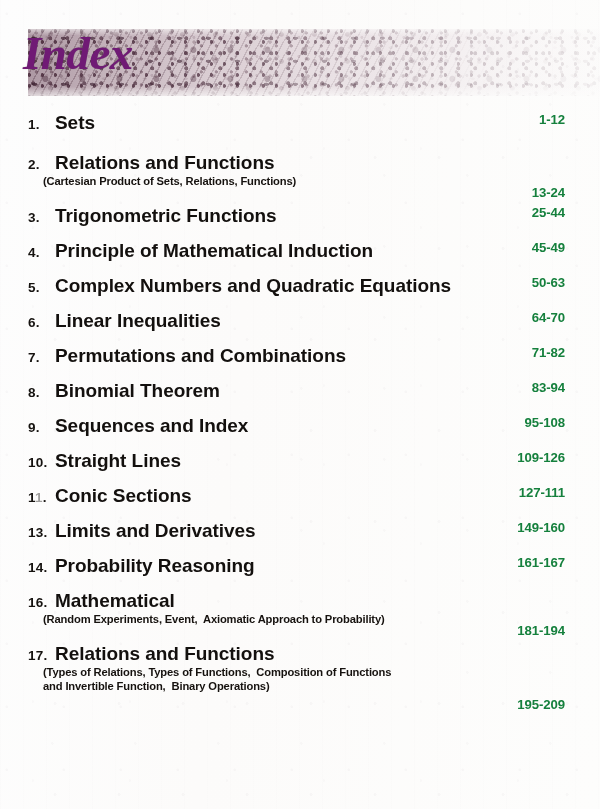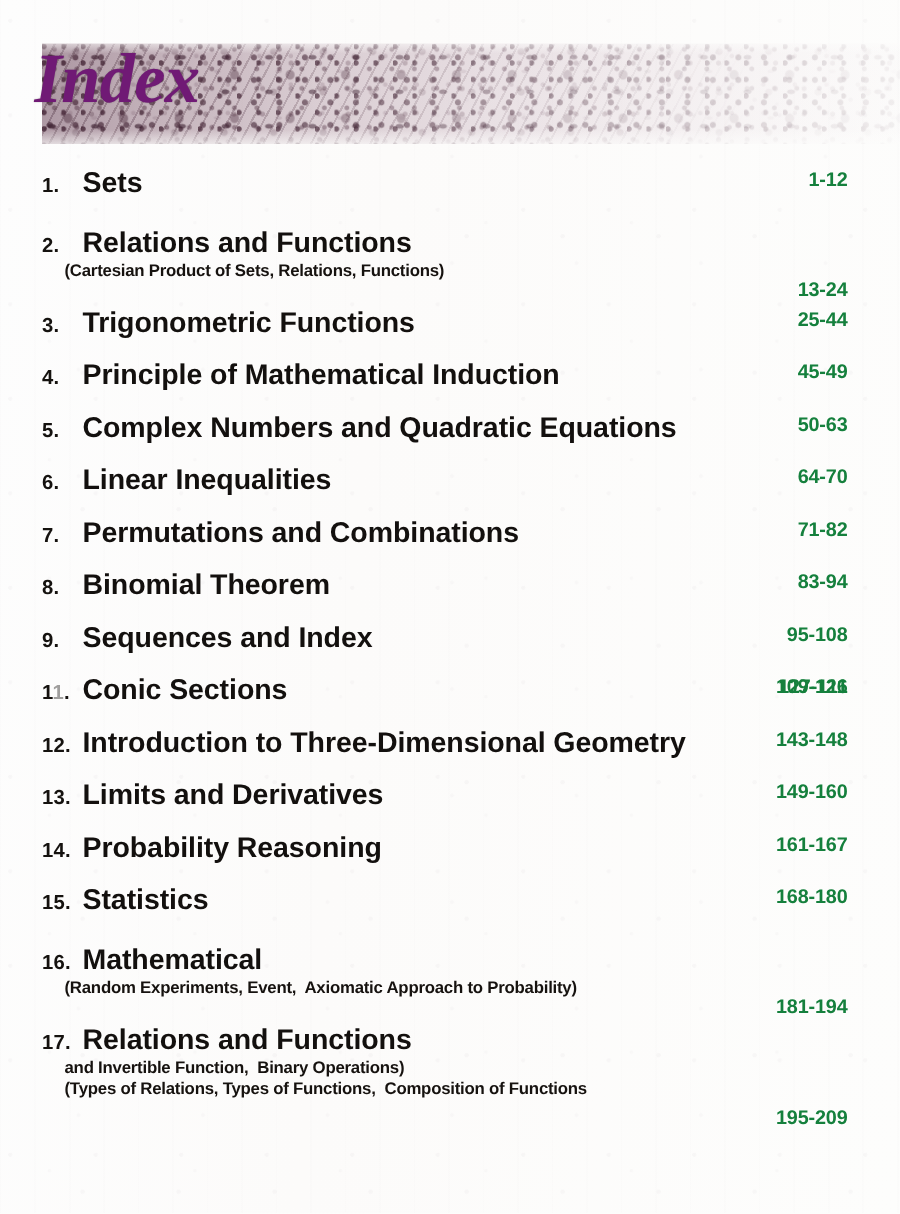--- a/index.html
+++ b/index.html
@@ -260,67 +260,57 @@
       <span class="pages on-title">83-94</span>
     </div>
     <div class="entry">
       <div class="entry-main">
         <span class="num">9.</span>
         <span class="title">Sequences and Index</span>
       </div>
       <span class="pages on-title">95-108</span>
     </div>
     <div class="entry">
+      <div class="entry-main">
+        <span class="num">10.</span>
+        <span class="title">Straight Lines</span>
+      </div>
       <span class="pages on-title">109-126</span>
     </div>
     <div class="entry">
       <div class="entry-main">
         <span class="num"><span>1</span><span class="glyph-degraded">1</span><span>.</span></span>
         <span class="title">Conic Sections</span>
       </div>
       <span class="pages on-title">127-111</span>
     </div>
     <div class="entry">
       <div class="entry-main">
-        <span class="num">12.</span>
-        <span class="title">Introduction to Three-Dimensional Geometry</span>
-      </div>
-      <span class="pages on-title">143-148</span>
-    </div>
-    <div class="entry">
-      <div class="entry-main">
         <span class="num">13.</span>
         <span class="title">Limits and Derivatives</span>
       </div>
       <span class="pages on-title">149-160</span>
     </div>
     <div class="entry">
       <div class="entry-main">
         <span class="num">14.</span>
         <span class="title">Probability Reasoning</span>
       </div>
       <span class="pages on-title">161-167</span>
     </div>
     <div class="entry gap-lg">
       <div class="entry-main">
-        <span class="num">15.</span>
-        <span class="title">Statistics</span>
-      </div>
-      <span class="pages on-title">168-180</span>
-    </div>
-    <div class="entry gap-lg">
-      <div class="entry-main">
         <span class="num">16.</span>
         <span class="title">Mathematical</span>
       </div>
       <div class="sub">(Random Experiments, Event,  Axiomatic Approach to Probability)</div>
       <span class="pages on-sub1">181-194</span>
     </div>
     <div class="entry">
       <div class="entry-main">
         <span class="num">17.</span>
         <span class="title">Relations and Functions</span>
       </div>
+      <div class="sub">(Types of Relations, Types of Functions,  Composition of Functions</div>
       <div class="sub">and Invertible Function,  Binary Operations)</div>
-      <div class="sub">(Types of Relations, Types of Functions,  Composition of Functions</div>
       <span class="pages on-sub2">195-209</span>
     </div>
   </div>
 
 </body></html>

